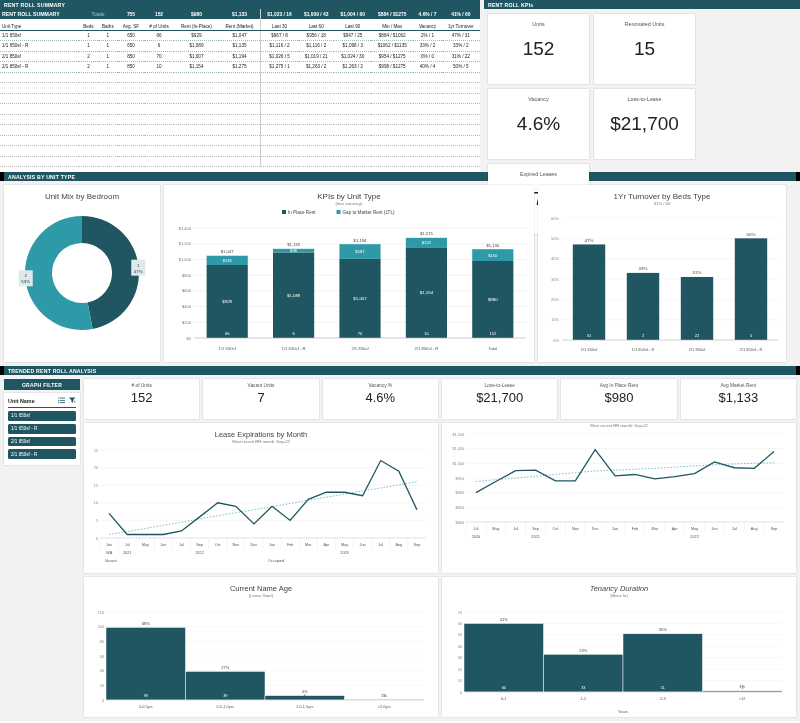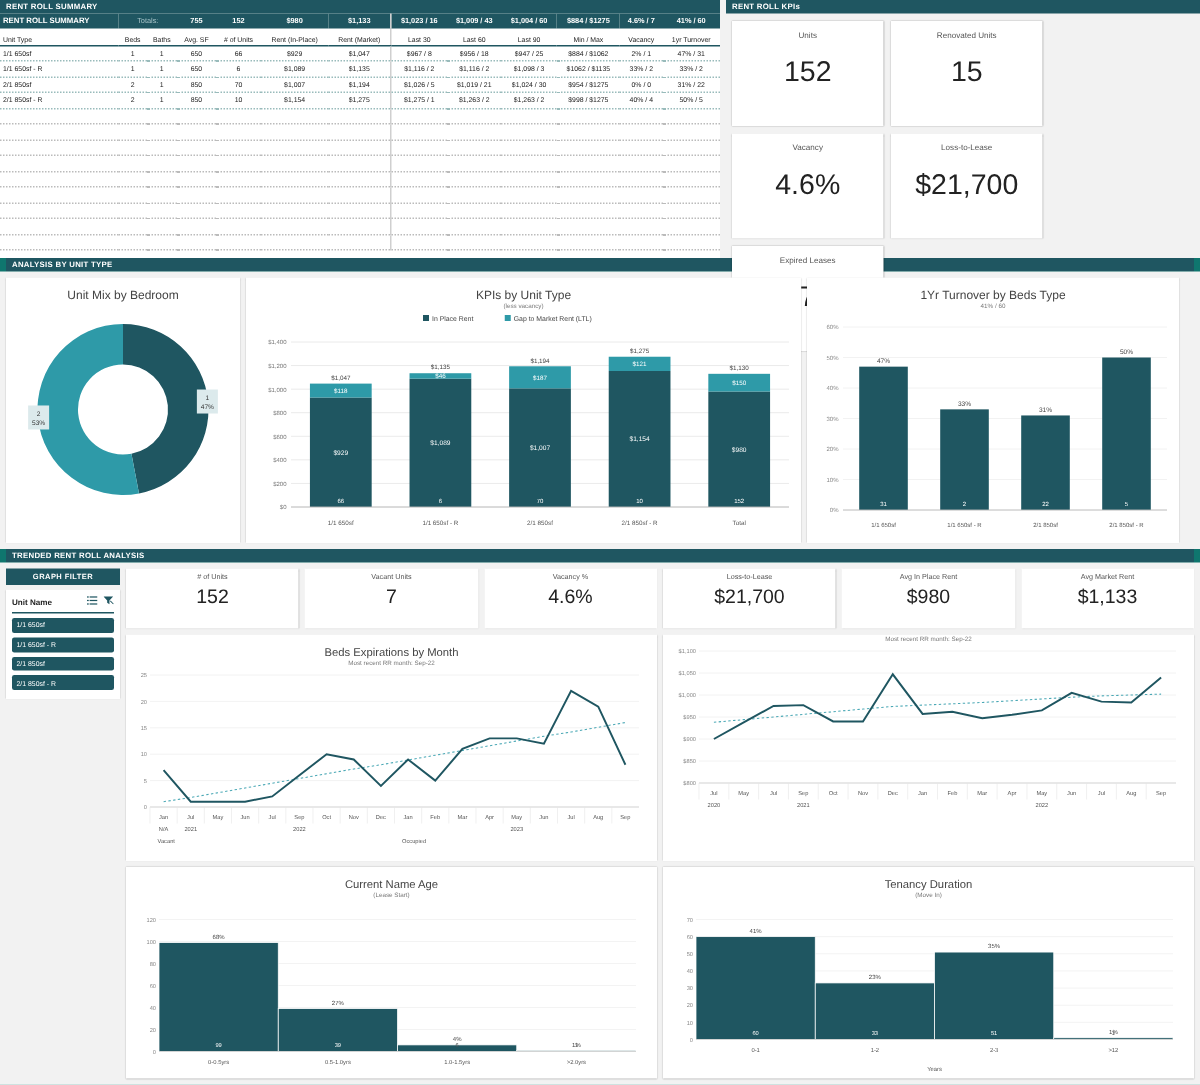--- a/index.html
+++ b/index.html
@@ -16,21 +16,21 @@
     background: #1f5661;
     color: #ffffff;
     font-size: 5.2px;
     font-weight: bold;
     letter-spacing: .2px;
     padding: 2px 4px;
     height: 9px;
     display: flex;
     align-items: center;
   }
-  .sec-wrap { background: #0f766e; }
+  .sec-wrap { background: #000000; }
 
   
   .top { display: flex; width: 800px; height: 172px; }
   .rr-summary { width: 480px; background: #fff; }
   .rr-kpis { width: 320px; background: #f2f2f2; padding-left: 4px; }
 
   
   table.rrs { width: 100%; border-collapse: collapse; font-size: 4.6px; }
   table.rrs td, table.rrs th { padding: 0 2px; text-align: center; white-space: nowrap; }
   tr.totals { background: #1f5661; color: #fff; font-weight: bold; height: 10px; font-size: 4.9px; }
@@ -537,21 +537,21 @@
               <div class="mini-val">$980</div>
             </div>
             <div class="mini-card">
               <div class="mini-lbl">Avg Market Rent</div>
               <div class="mini-val">$1,133</div>
             </div>
           </div>
 
         <div class="chart-row">
           <div class="chart-card">
-            <div class="p-title" style="font-size:7.5px;">Beds Expirations by Month</div>
+            <div class="p-title" style="font-size:7.5px;">Lease Expirations by Month</div>
             <div class="p-sub">Most recent RR month: Sep-22</div>
             <div id="lx-holder"><svg width="348" height="128">
                   <line x1="16" y1="94" x2="342" y2="94" stroke="#ededed" stroke-width=".5"></line>
                   <text x="14" y="95.5" text-anchor="end" font-size="3.8" fill="#888">0</text>
                   <line x1="16" y1="76.4" x2="342" y2="76.4" stroke="#ededed" stroke-width=".5"></line>
                   <text x="14" y="77.9" text-anchor="end" font-size="3.8" fill="#888">5</text>
                   <line x1="16" y1="58.8" x2="342" y2="58.8" stroke="#ededed" stroke-width=".5"></line>
                   <text x="14" y="60.3" text-anchor="end" font-size="3.8" fill="#888">10</text>
                   <line x1="16" y1="41.2" x2="342" y2="41.2" stroke="#ededed" stroke-width=".5"></line>
                   <text x="14" y="42.7" text-anchor="end" font-size="3.8" fill="#888">15</text>
@@ -697,21 +697,21 @@
                   <text x="220.75" y="99" text-anchor="middle" font-size="3.8" fill="#555">6</text>
                   <text x="220.75" y="110" text-anchor="middle" font-size="3.9" fill="#555">1.0-1.5yrs</text>
                   <rect x="260.5" y="101.26666666666667" width="79.5" height="0.7333333333333343" fill="#1f5661" stroke="#fff" stroke-width=".5"></rect>
                   <text x="300.25" y="98.76666666666667" text-anchor="middle" font-size="4" fill="#444">1%</text>
                   <text x="300.25" y="99" text-anchor="middle" font-size="3.8" fill="#555">1</text>
                   <text x="300.25" y="110" text-anchor="middle" font-size="3.9" fill="#555">&gt;2.0yrs</text>
                   <line x1="22" y1="102" x2="340" y2="102" stroke="#ccc" stroke-width=".5"></line>
                 </svg></div>
           </div>
           <div class="chart-card">
-            <div class="p-title" style="font-size:7.5px;">Tenancy Duration</div>
+            <div class="p-title" style="font-size:7.5px;font-style:italic;">Tenancy Duration</div>
             <div class="p-sub">(Move In)</div>
             <div id="td-holder"><svg width="348" height="118">
                   <line x1="22" y1="94" x2="340" y2="94" stroke="#efefef" stroke-width=".5"></line>
                   <text x="20" y="95.5" text-anchor="end" font-size="3.8" fill="#888">0</text>
                   <line x1="22" y1="82.57142857142857" x2="340" y2="82.57142857142857" stroke="#efefef" stroke-width=".5"></line>
                   <text x="20" y="84.07142857142857" text-anchor="end" font-size="3.8" fill="#888">10</text>
                   <line x1="22" y1="71.14285714285714" x2="340" y2="71.14285714285714" stroke="#efefef" stroke-width=".5"></line>
                   <text x="20" y="72.64285714285714" text-anchor="end" font-size="3.8" fill="#888">20</text>
                   <line x1="22" y1="59.714285714285715" x2="340" y2="59.714285714285715" stroke="#efefef" stroke-width=".5"></line>
                   <text x="20" y="61.214285714285715" text-anchor="end" font-size="3.8" fill="#888">30</text>

